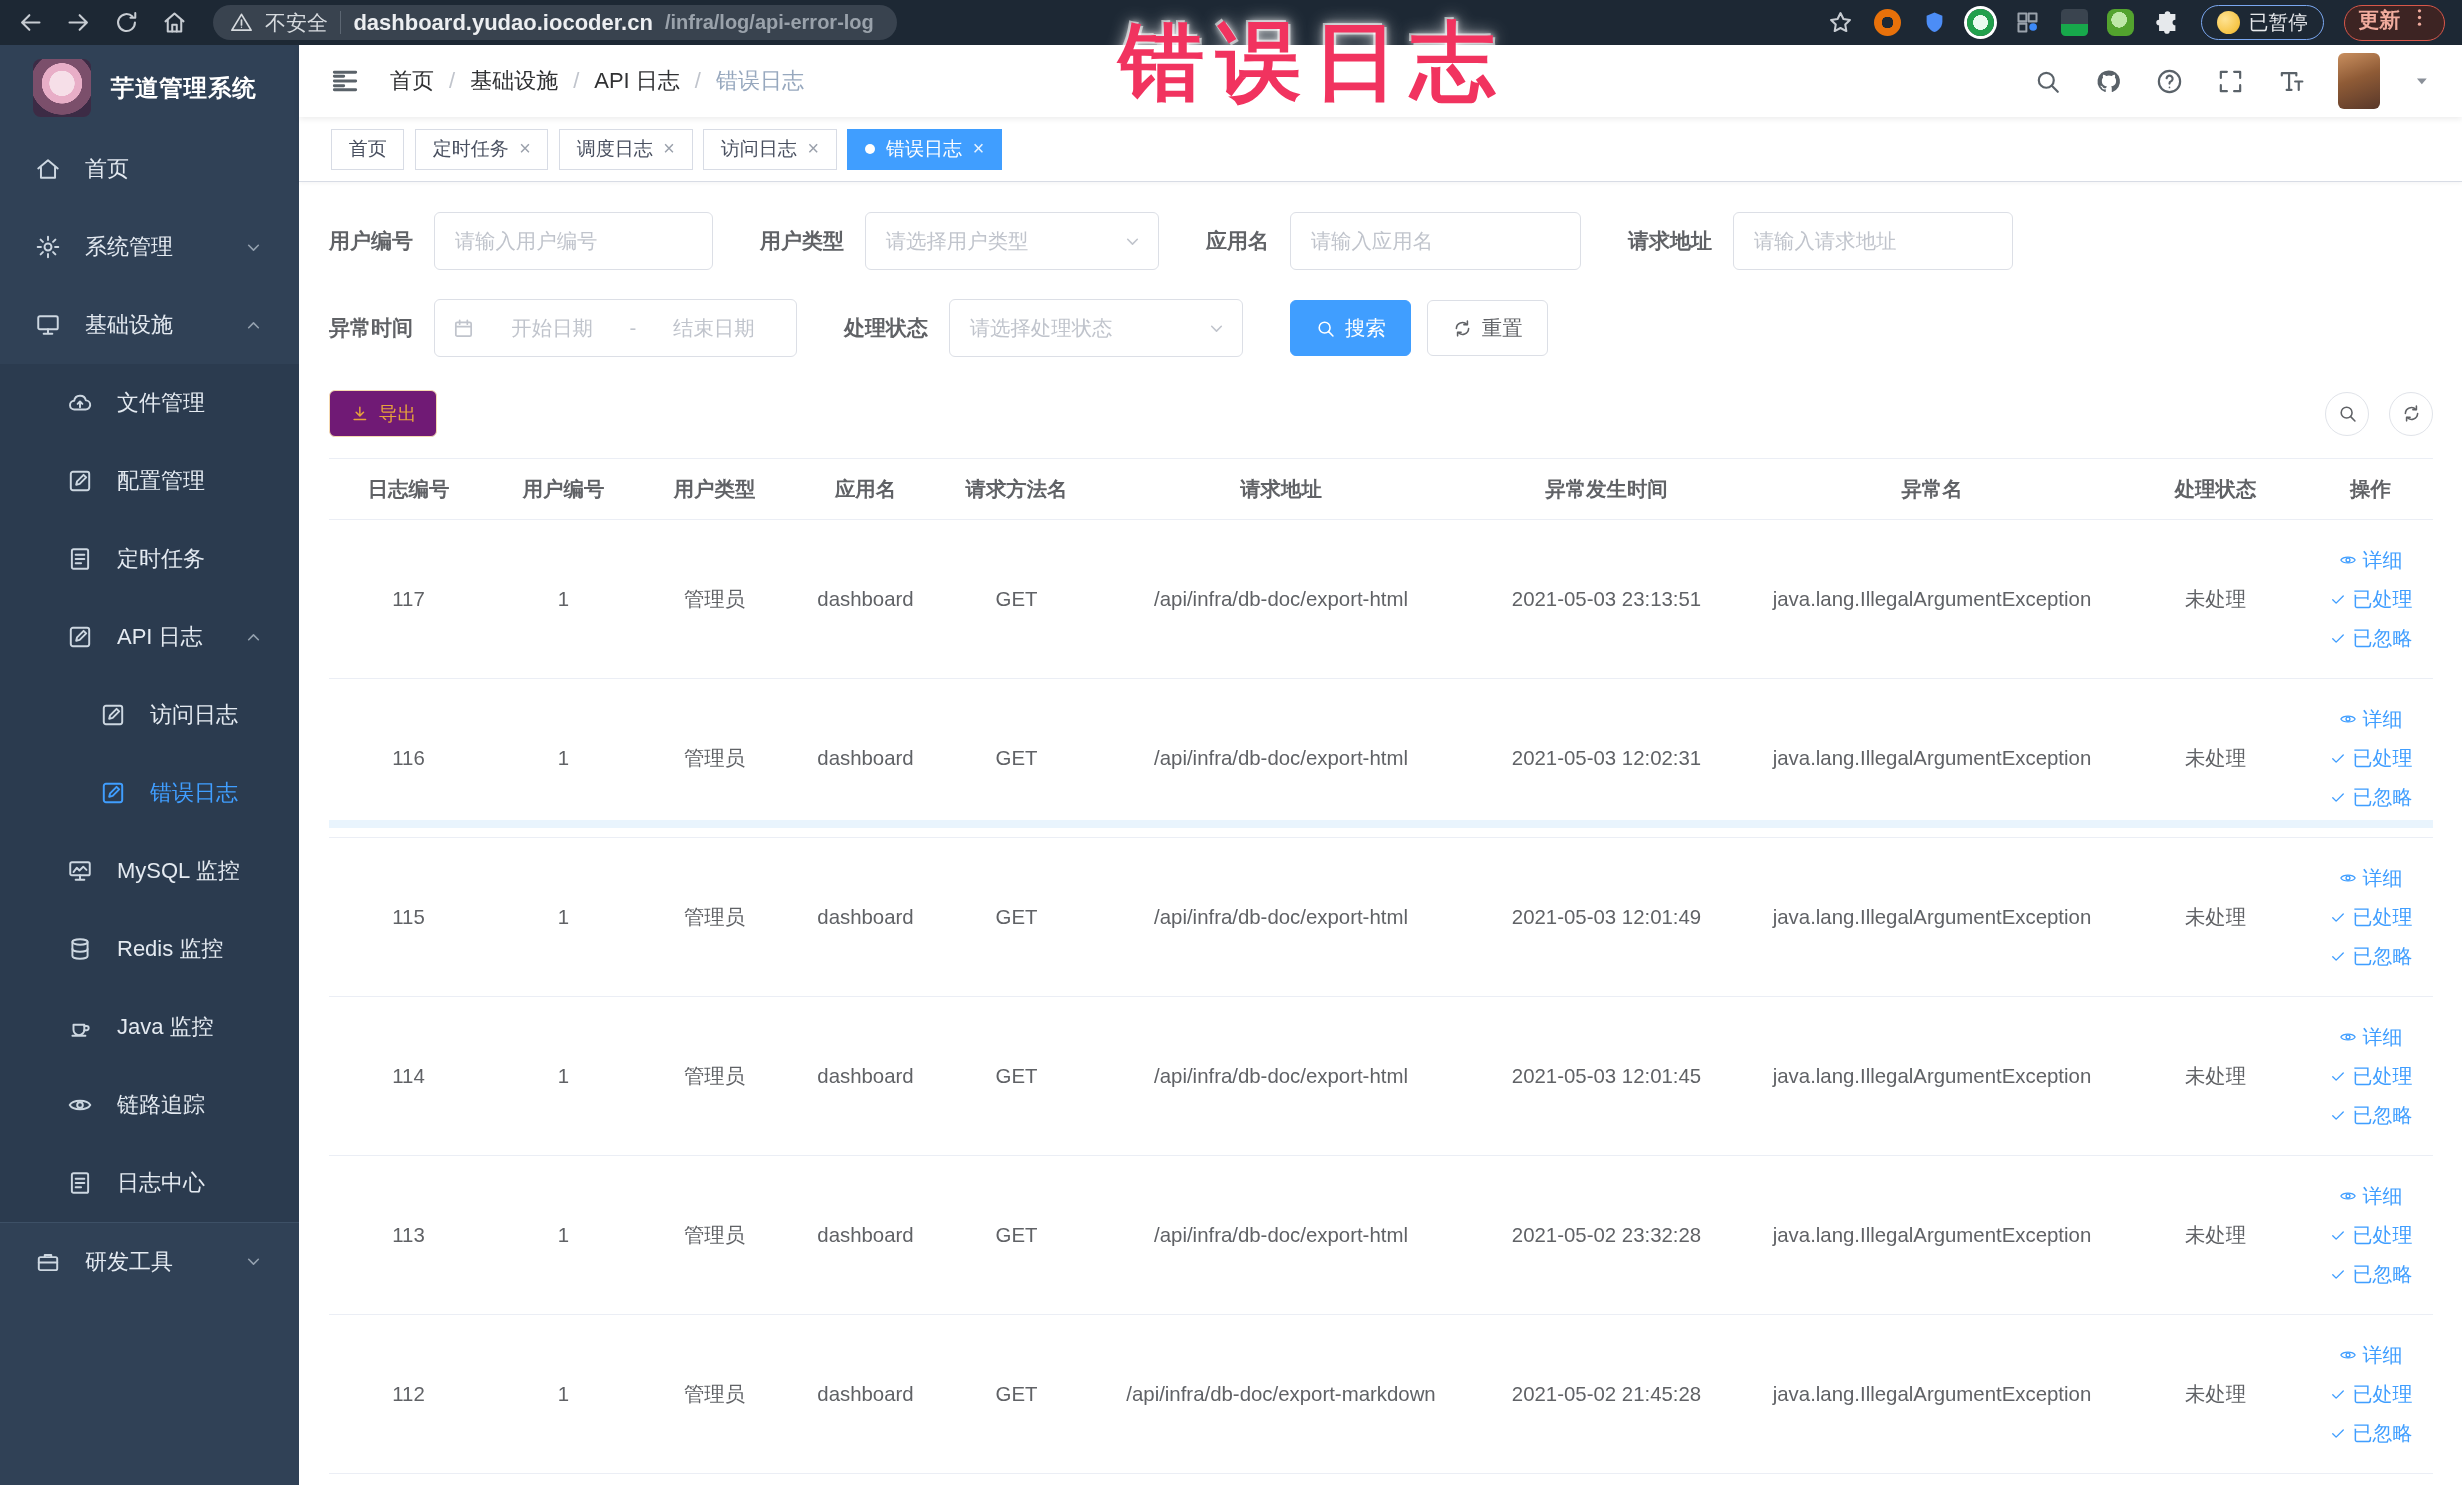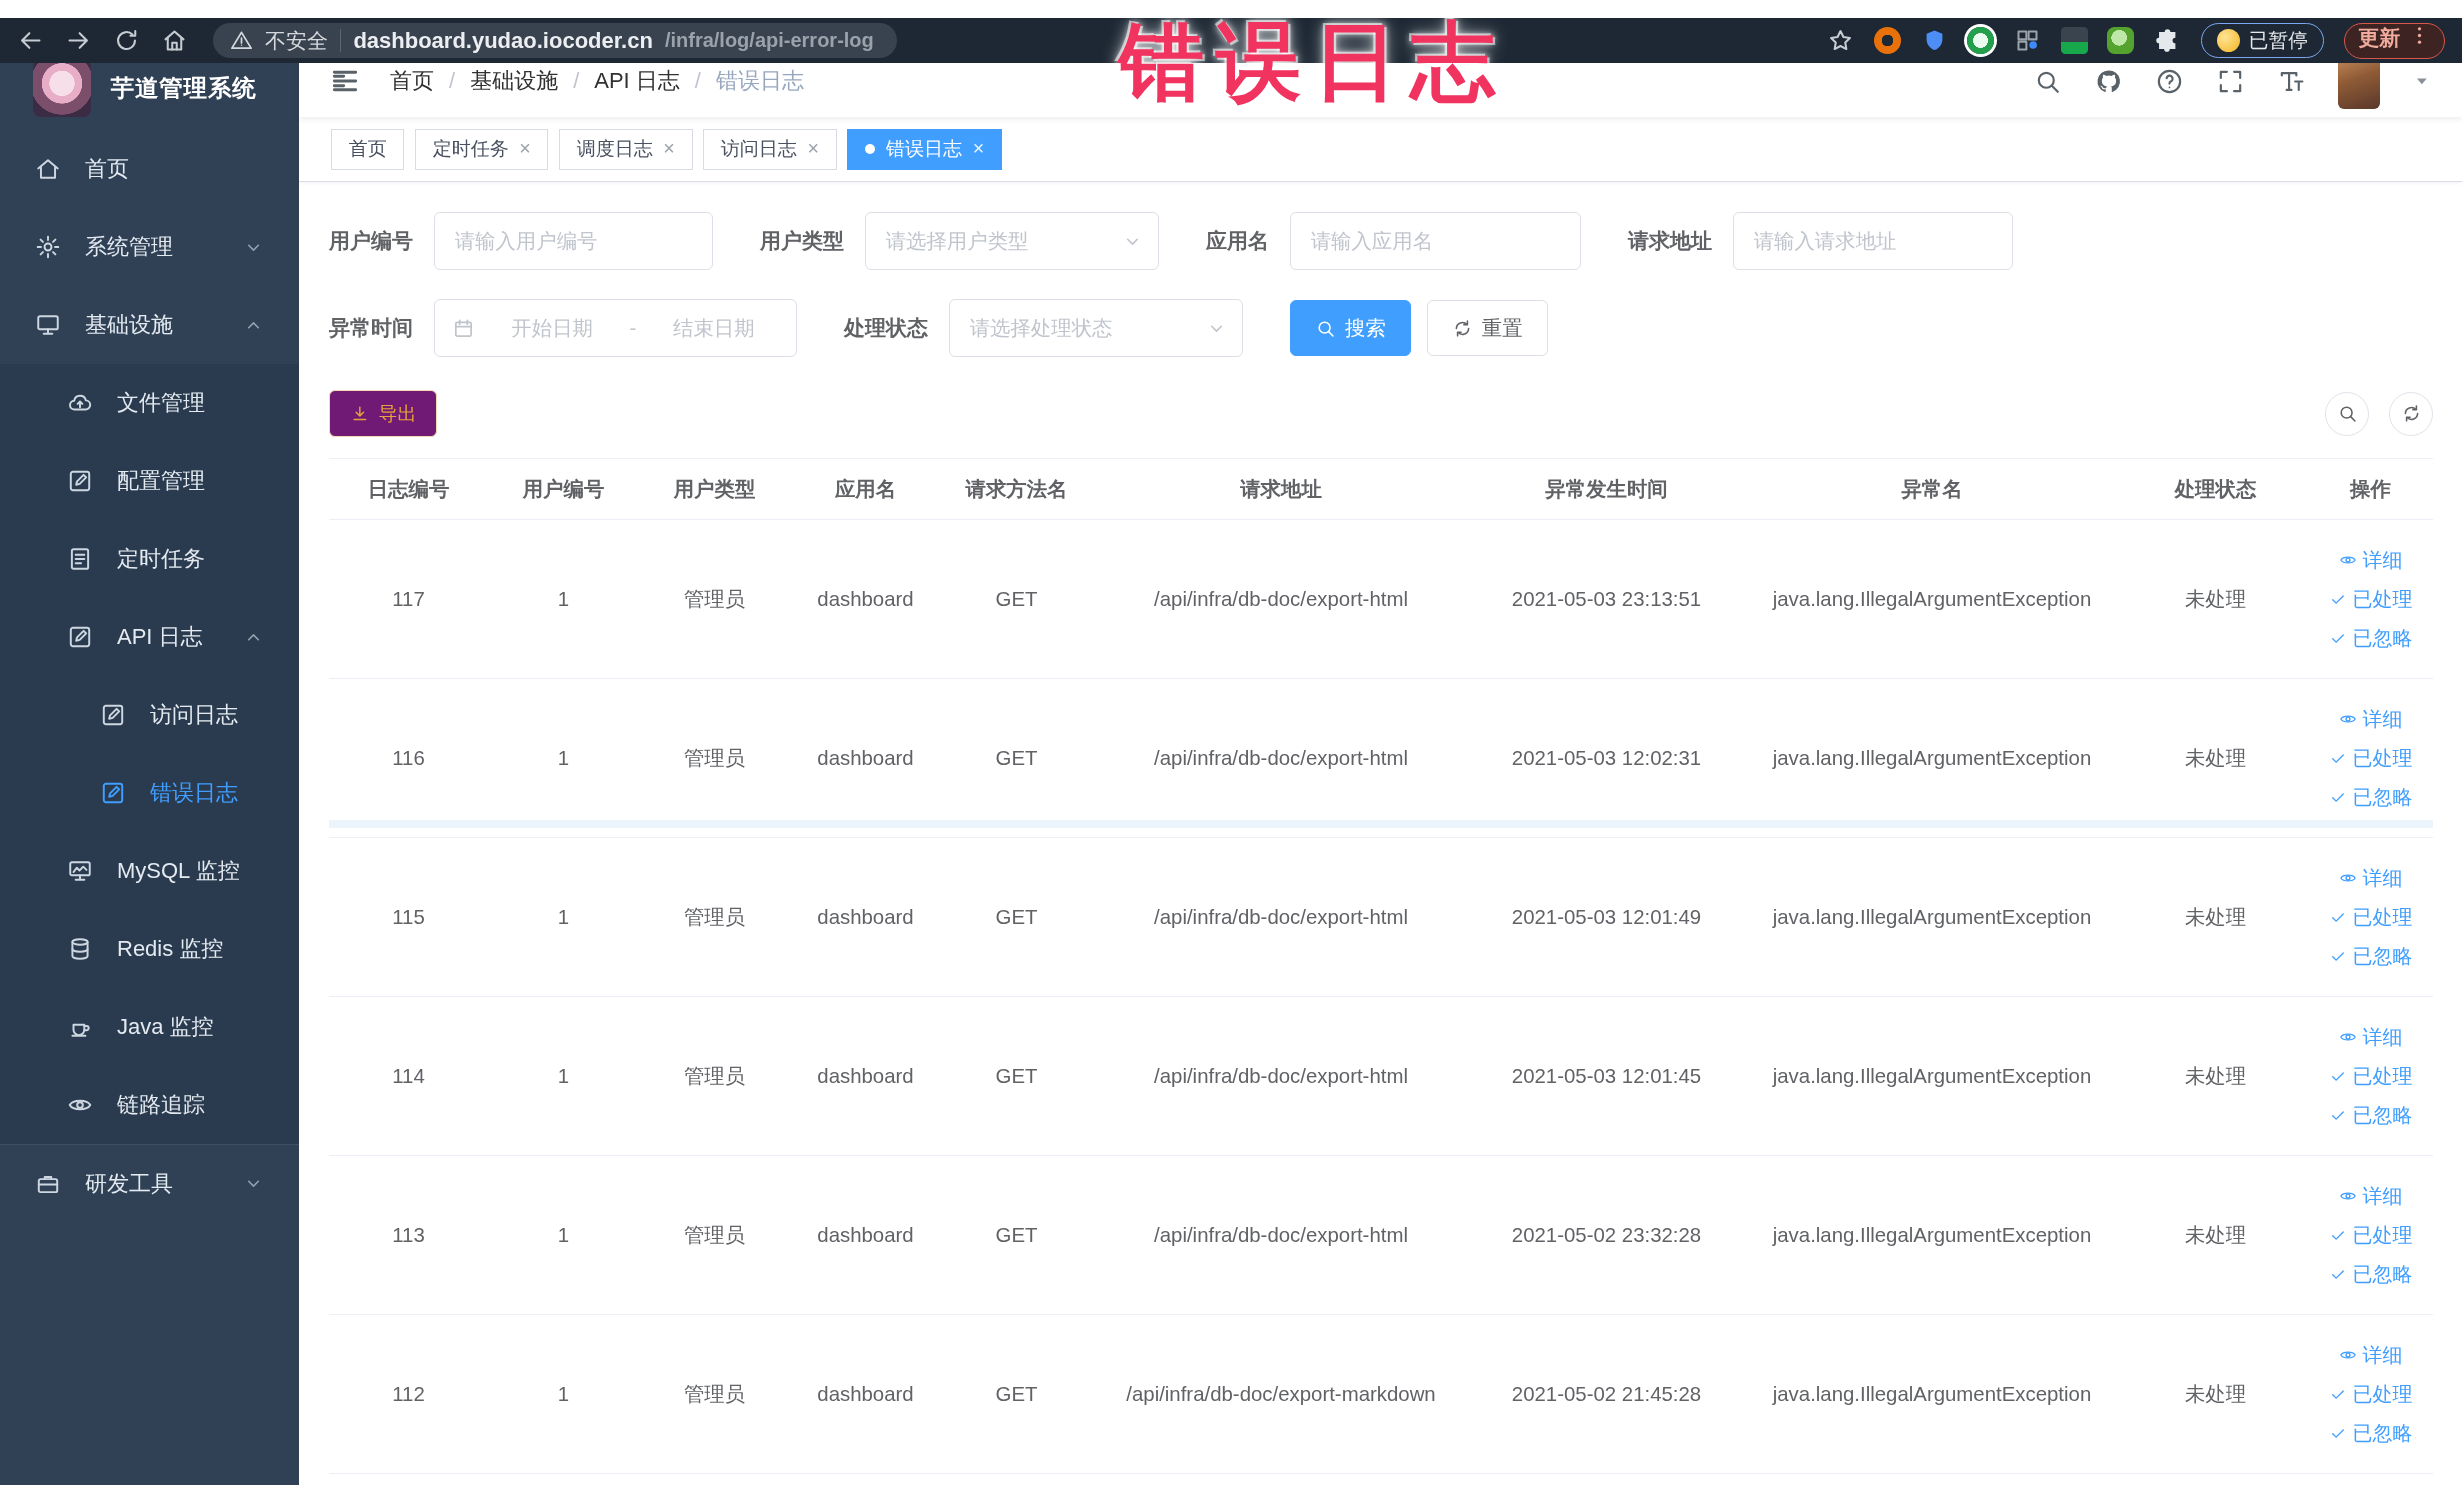--- a/index.html
+++ b/index.html
@@ -2,21 +2,21 @@
 <html style="font-size:12px"><head>
 <meta charset="utf-8">
 <style>
   * { margin:0; padding:0; box-sizing:border-box; }
   html,body { width:2462px; height:1486px; overflow:hidden; background:#111; }
   body { font-family:"Liberation Sans","DejaVu Sans",sans-serif; }
   .screen { position:relative; width:2462px; height:1486px; background:#fff; overflow:hidden; }
 
   
   .chrome-bar { position:absolute; top:0; left:0; width:100%; height:45px; background:#1d2834;
-    display:flex; align-items:center; padding:0 16.7px; gap:21px; z-index:10;margin-top:18px; }
+    display:flex; align-items:center; padding:0 16.7px; gap:21px; z-index:10; }
   .chrome-btn { width:27px; height:27px; color:#c7ccd2; flex:0 0 auto; }
   .icon svg { width:100%; height:100%; fill:none; stroke:currentColor; stroke-width:1.8;
     stroke-linecap:round; stroke-linejoin:round; display:block; }
   .url-pill { display:inline-flex; align-items:center; height:35px; border-radius:17.4px;
     background:#39434f; padding:0 23px 0 16.7px; gap:12px; margin-left:4.5px; }
   .url-warning { width:23px; height:23px; color:#d6dade; }
   .security-label { color:#d6dade; font-size:21px; }
   .url-sep { width:1.5px; height:23px; background:#5c6672; }
   .url-host { color:#eceef1; font-size:22px; font-weight:bold; }
   .url-path { color:#9aa2ab; font-size:20px; font-weight:bold; }
@@ -354,20 +354,29 @@
           </div>
           <div class="menu-item l2">
             <span class="mi-icon icon">
               <svg viewBox="0 0 24 24">
                 <path d="M2.5 12C5.5 6.8 18.5 6.8 21.5 12 18.5 17.2 5.5 17.2 2.5 12z"></path>
                 <circle cx="12" cy="12" r="2.6"></circle>
               </svg>
             </span>
             <span class="mi-label">链路追踪</span>
           </div>
+          <div class="menu-item l2">
+            <span class="mi-icon icon">
+              <svg viewBox="0 0 24 24">
+                <rect x="4.5" y="3" width="15" height="18" rx="1.5"></rect>
+                <path d="M8 8h8M8 12h8M8 16h5"></path>
+              </svg>
+            </span>
+            <span class="mi-label">日志中心</span>
+          </div>
           <div class="menu-item l1 divider">
             <span class="mi-icon icon">
               <svg viewBox="0 0 24 24">
                 <rect x="3.5" y="7.5" width="17" height="12" rx="1.5"></rect>
                 <path d="M9 7.5V5.5h6v2M3.5 12.5h17"></path>
               </svg>
             </span>
             <span class="mi-label">研发工具</span>
             <span class="mi-chevron icon">
               <svg viewBox="0 0 24 24">

